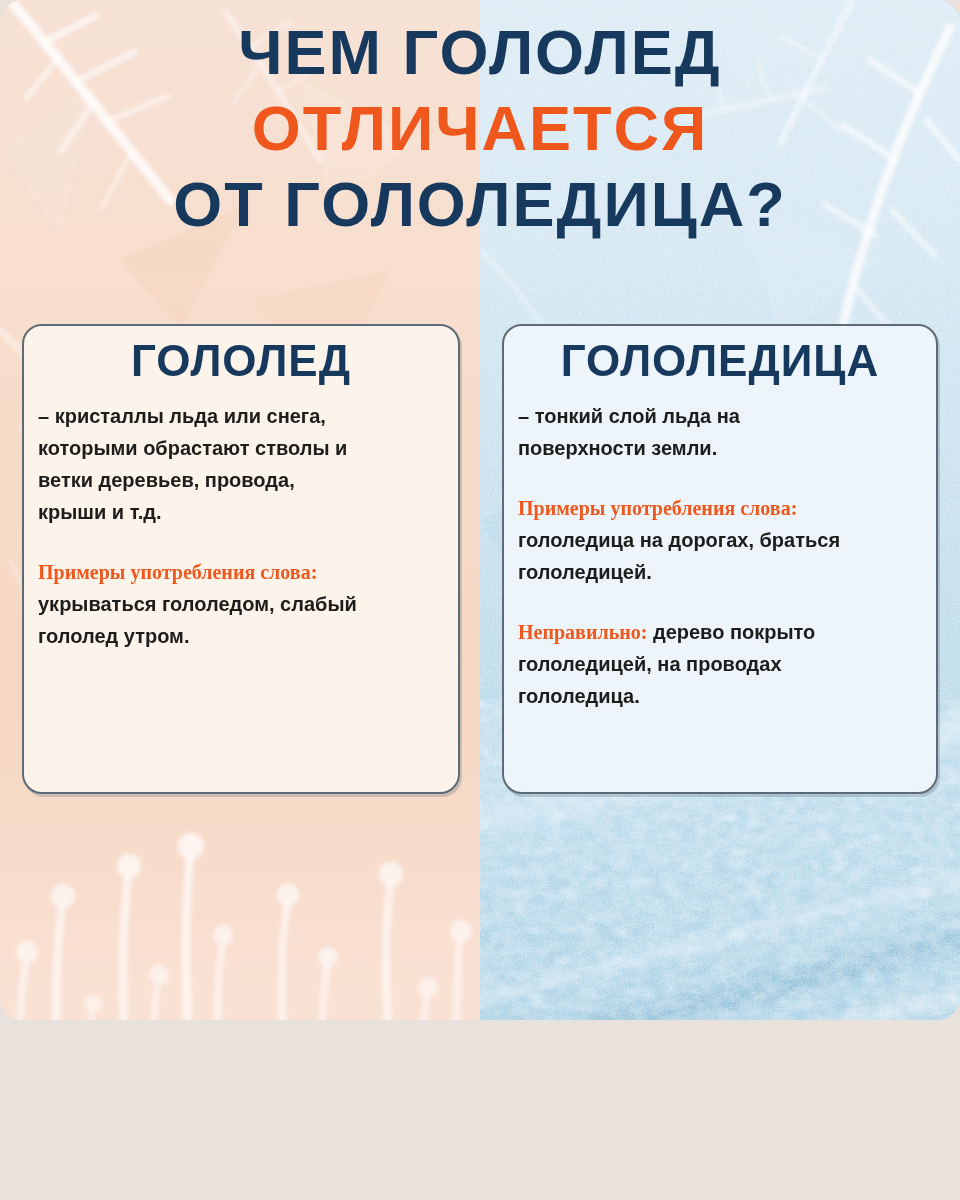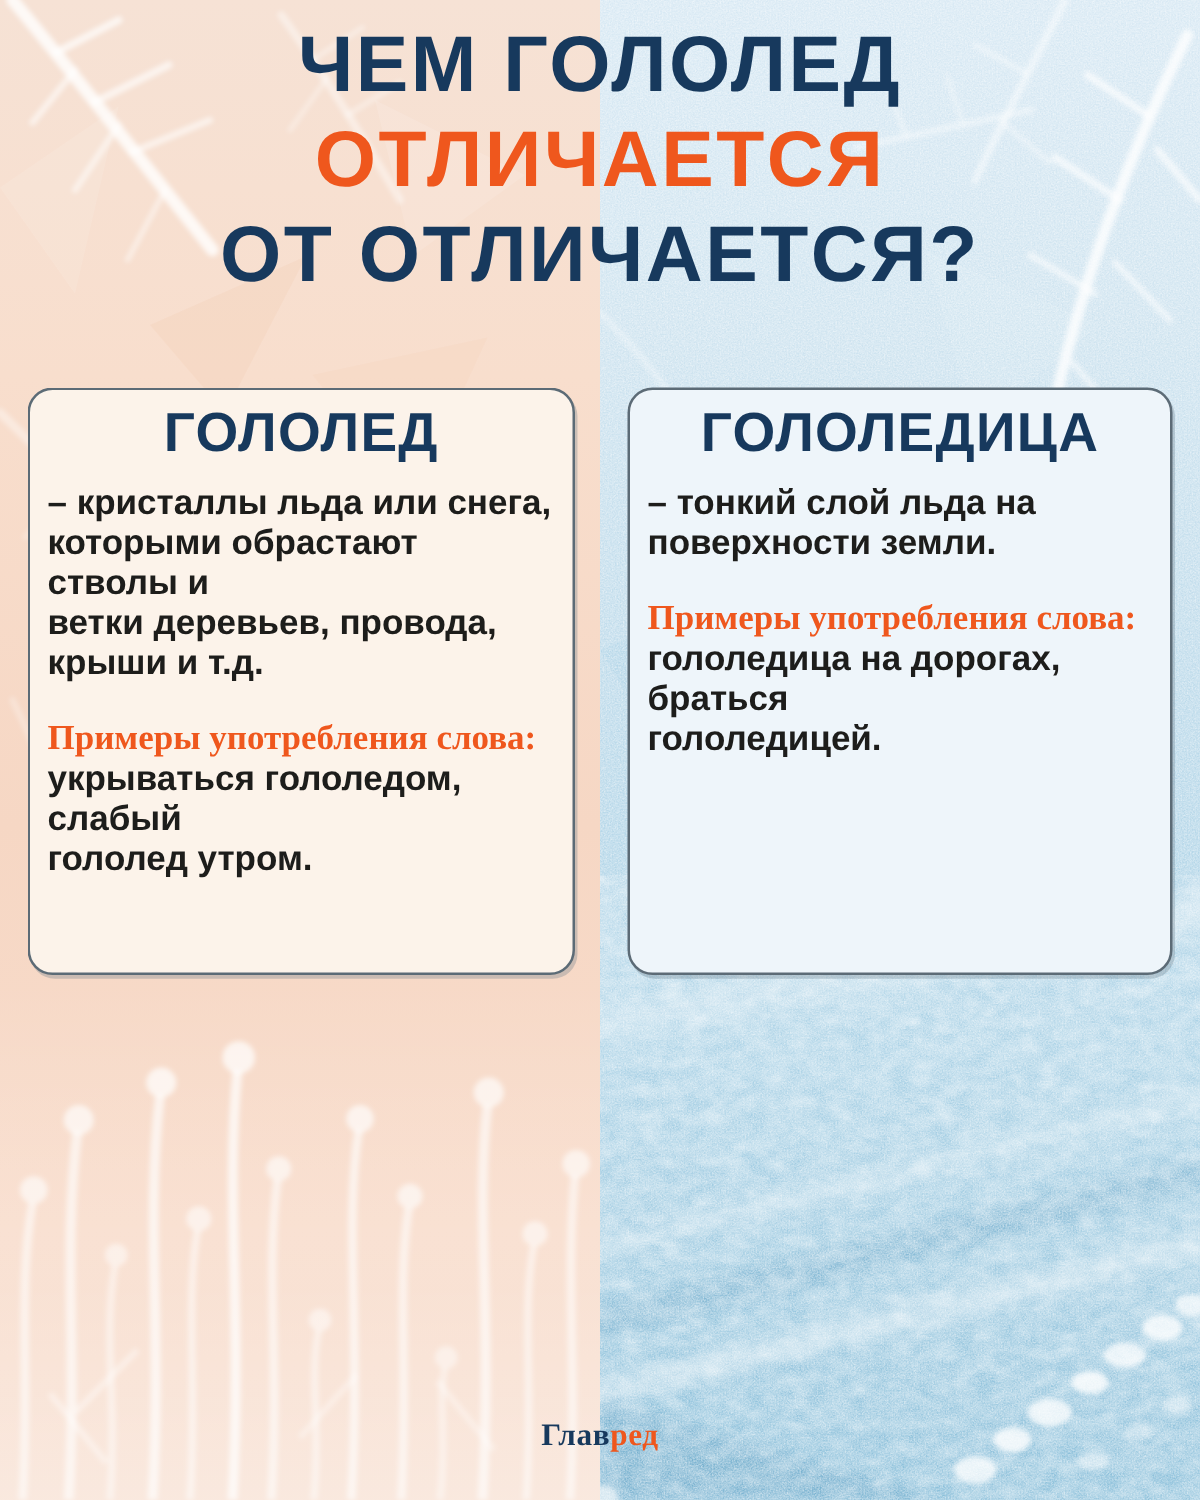--- a/index.html
+++ b/index.html
@@ -1,54 +1,54 @@
 <!DOCTYPE html>
 <html style="--accent: #ef571d; --navy: #17395d; --text-dark: #1d1d1b; --bg-left: #f7dfd0; --bg-right: #bcd9ea; --card-left-bg: #fcf3ea; --card-right-bg: #eef5fa; --card-border: #5c6b76;"><head>
 <meta charset="utf-8">
 <style>
   html,body{margin:0;padding:0;}
   body{
     width:960px;height:1200px;overflow:hidden;
     font-family:"Liberation Sans",sans-serif;
     background:#e9e2dc;
   }
-  .poster{position:relative;width:960px;height:1200px;overflow:hidden;}
+  .poster{position:relative;width:960px;height:1020px;overflow:hidden;border-radius:23px;}
   .half{position:absolute;top:0;width:480px;height:1200px;overflow:hidden;}
   .half-left{left:0;background:var(--bg-left,#f7dfd0);}
   .half-right{left:480px;background:var(--bg-right,#bcd9ea);}
   .half svg{display:block;}
 
   .title{
     position:absolute;top:14px;left:0;width:960px;
     text-align:center;z-index:5;
   }
   .title-line{
     font-size:63px;line-height:76px;font-weight:bold;
     letter-spacing:2px;color:var(--navy,#17395d);
     white-space:nowrap;
   }
   .title-line.accented{color:var(--accent,#ef571d);}
 
   .card{
-    position:absolute;top:310px;height:470px;z-index:6;
+    position:absolute;top:324px;height:470px;z-index:6;
     border:2px solid var(--card-border,#5c6b76);
     border-radius:20px;box-sizing:border-box;
     padding:6px 14px 27px 14px;
     box-shadow:2px 3px 0 rgba(100,118,132,0.30);
   }
   .card-left{left:22px;width:438px;background:var(--card-left-bg,#fcf3ea);}
   .card-right{left:502px;width:436px;background:var(--card-right-bg,#eef5fa);}
   .card h2{
     margin:4px 0 14px 0;text-align:center;
     font-size:44px;line-height:50px;letter-spacing:1px;
     color:var(--navy,#17395d);font-weight:bold;
   }
   .para{
     margin:0 0 28px 0;
-    font-size:28px;line-height:32px;font-weight:bold;
+    font-size:20px;line-height:32px;font-weight:bold;
     color:var(--text-dark,#1d1d1b);
     white-space:pre-line;
   }
   .para:last-child{margin-bottom:0;}
   .accent-label{color:var(--accent,#ef571d);font-family:Liberation Serif, serif;}
 
   .logo{
     position:absolute;top:1128px;left:0;width:960px;z-index:5;
     text-align:center;
     font-family:"Liberation Serif",serif;font-weight:bold;
@@ -220,38 +220,41 @@
         <ellipse cx="462" cy="1124" rx="12" ry="7" opacity="0.45"></ellipse>
       </g>
       <rect x="0" y="0" width="480" height="1200" filter="url(#grainF)" opacity="0.5"></rect>
       <rect x="0" y="700" width="480" height="500" filter="url(#grainC)" opacity="0.45"></rect>
     </svg>
   </div>
 
   <header class="title">
     <div class="title-line">ЧЕМ ГОЛОЛЕД</div>
     <div class="title-line accented">ОТЛИЧАЕТСЯ</div>
-    <div class="title-line">ОТ ОТЛИЧАЕТСЯ?</div>
+    <div class="title-line">ОТ ГОЛОЛЕДИЦА?</div>
   </header>
 
   <section class="card card-left">
     <h2>ГОЛОЛЕД</h2>
     <p class="para">– кристаллы льда или снега,
 которыми обрастают стволы и
 ветки деревьев, провода,
 крыши и т.д.</p>
     <p class="para"><span class="accent-label">Примеры употребления слова:</span><span>
 укрываться гололедом, слабый
 гололед утром.</span></p>
   </section>
 
   <section class="card card-right">
     <h2>ГОЛОЛЕДИЦА</h2>
     <p class="para">– тонкий слой льда на
 поверхности земли.</p>
     <p class="para"><span class="accent-label">Примеры употребления слова:</span><span>
 гололедица на дорогах, браться
 гололедицей.</span></p>
+    <p class="para"><span class="accent-label">Неправильно:</span><span> дерево покрыто
+гололедицей, на проводах
+гололедица.</span></p>
   </section>
 
   <footer class="logo"><span class="logo-dark">Глав</span><span class="logo-orange">ред</span></footer>
 
 </div>
 
 </body></html>

